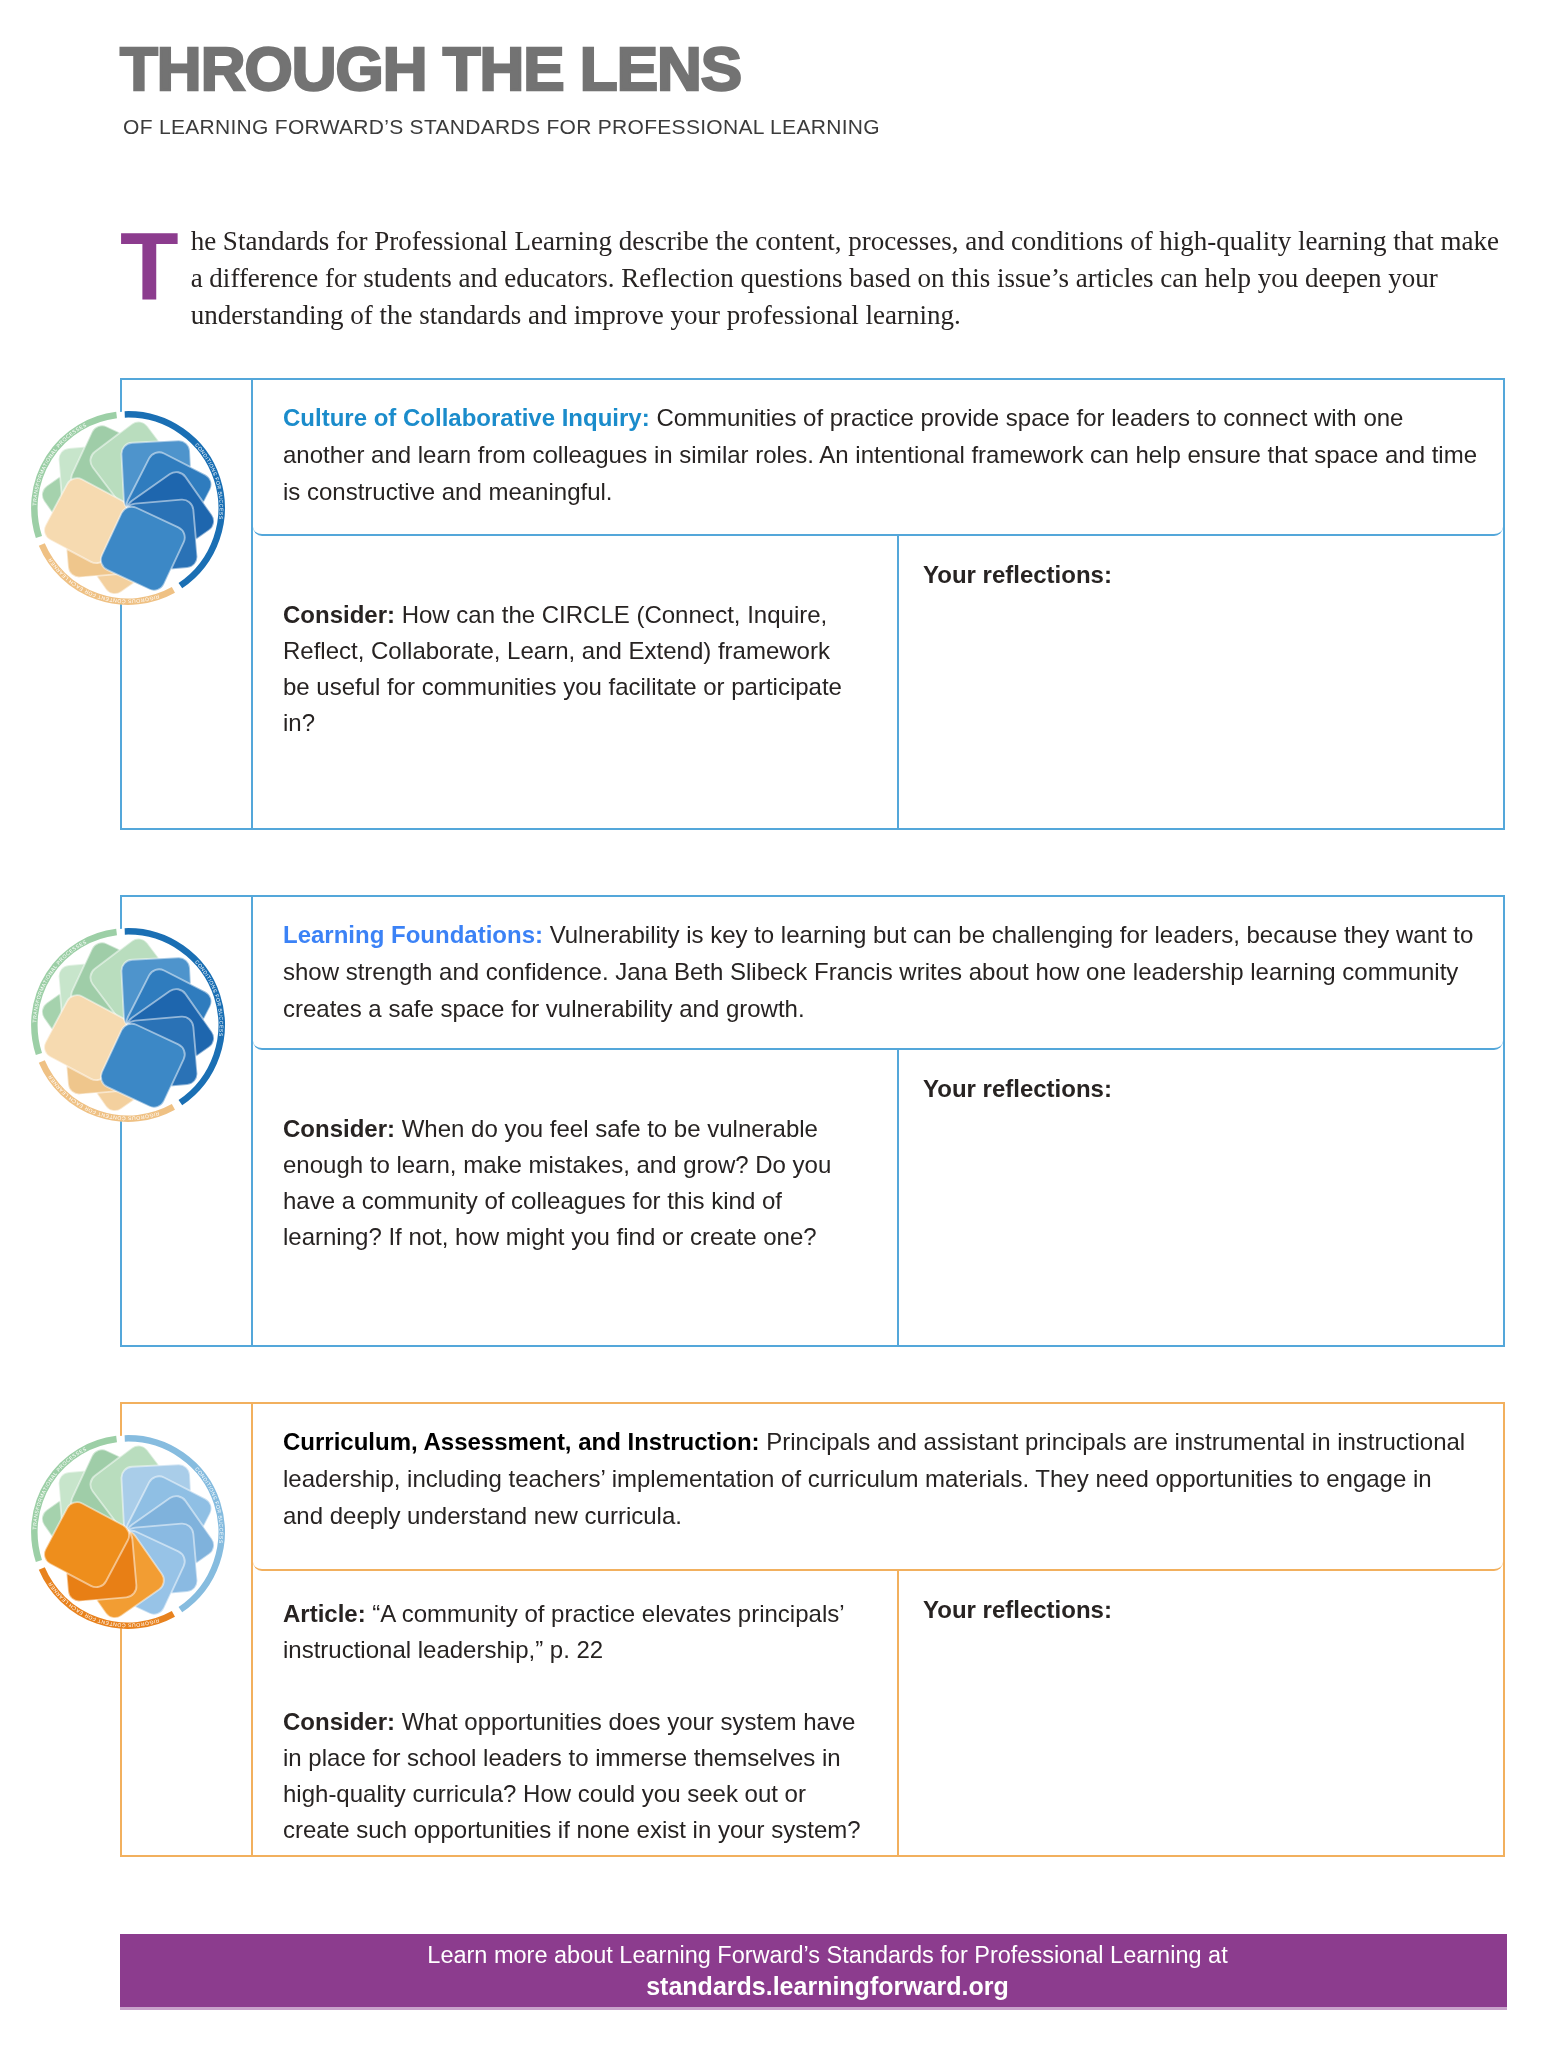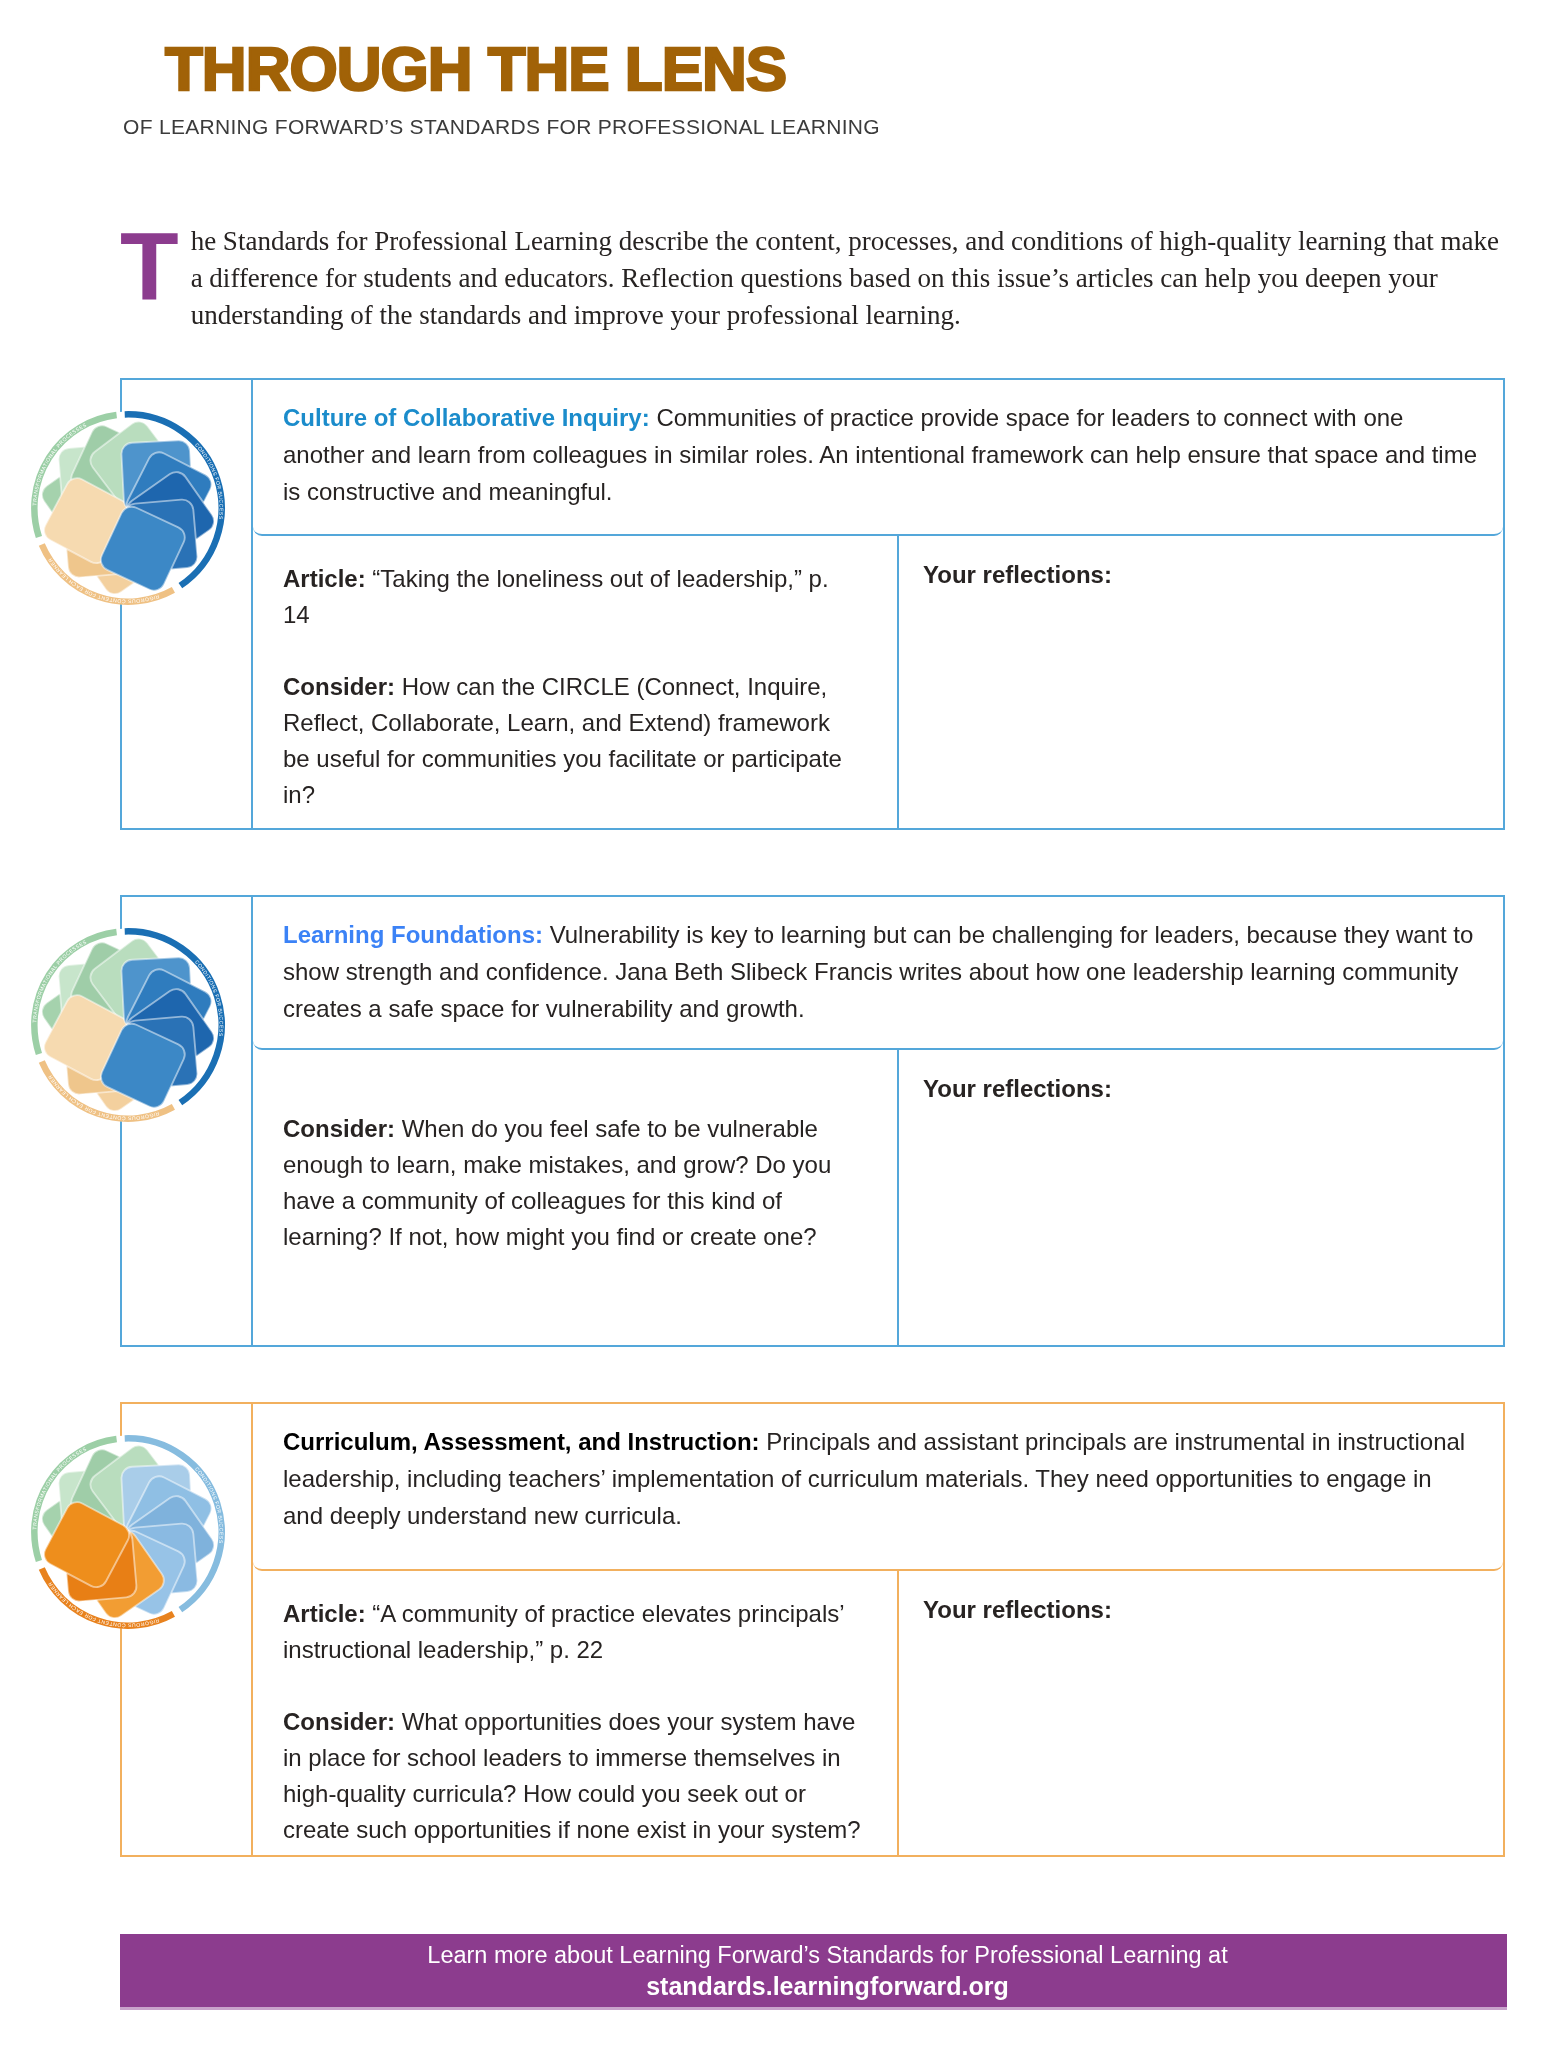--- a/index.html
+++ b/index.html
@@ -55,36 +55,34 @@
     display:flex;flex-direction:column;align-items:center;justify-content:center;
     color:#fff;text-align:center;border-bottom:3px solid #C9A2CB;padding-left:28px;
   }
   .footer .line1{font-size:23.5px;line-height:30px;}
   .footer .line2{font-size:25px;line-height:32px;font-weight:700;}
 </style>
 </head>
 <body>
 
 <header class="masthead">
-  <h1 style="color: #a16207; margin-left: 45px;">THROUGH THE LENS</h1>
+  <h1 style="color: #737373;">THROUGH THE LENS</h1>
   <div class="subtitle">OF LEARNING FORWARD’S STANDARDS FOR PROFESSIONAL LEARNING</div>
 </header>
 
 <p class="intro"><span class="dropcap" style="color: rgb(140, 60, 142);">T</span><span>he Standards for Professional Learning describe the content, processes, and conditions of high-quality learning that make a difference for students and educators. Reflection questions based on this issue’s articles can help you deepen your understanding of the standards and improve your professional learning.</span></p>
 
 <section class="card" id="card-0" style="--accent: #54A7DA;">
   <div class="card-inner">
     <div class="logo-strip"></div>
     <div class="desc-cell">
       <span class="desc-title sec-title" style="color: rgb(27, 140, 203);">Culture of Collaborative Inquiry:</span>
       <span>Communities of practice provide space for leaders to connect with one another and learn from colleagues in similar roles. An intentional framework can help ensure that space and time is constructive and meaningful.</span>
     </div>
     <div class="article-cell">
-      <p style="margin:0"><span class="bold-label">Article:</span>
-        <span>“Taking the loneliness out of leadership,” p. 14</span></p>
       <p class="consider-para" style="margin-bottom:0"><span class="bold-label">Consider:</span>
         <span>How can the CIRCLE (Connect, Inquire, Reflect, Collaborate, Learn, and Extend) framework be useful for communities you facilitate or participate in?</span></p>
     </div>
     <div class="reflect-cell">
       <span class="reflect-label">Your reflections:</span>
     </div>
     <svg class="logo-svg" viewBox="0 0 220 220">
         <circle cx="110" cy="110" r="104" fill="#fff"></circle>
         <rect x="106" y="106" width="74" height="74" rx="12" fill="#A5D2AD" stroke="rgba(255,255,255,0.5)" stroke-width="2" transform="rotate(145 110 110)"></rect>
         <rect x="106" y="106" width="74" height="74" rx="12" fill="#C7E5CB" stroke="rgba(255,255,255,0.5)" stroke-width="2" transform="rotate(175 110 110)"></rect>

